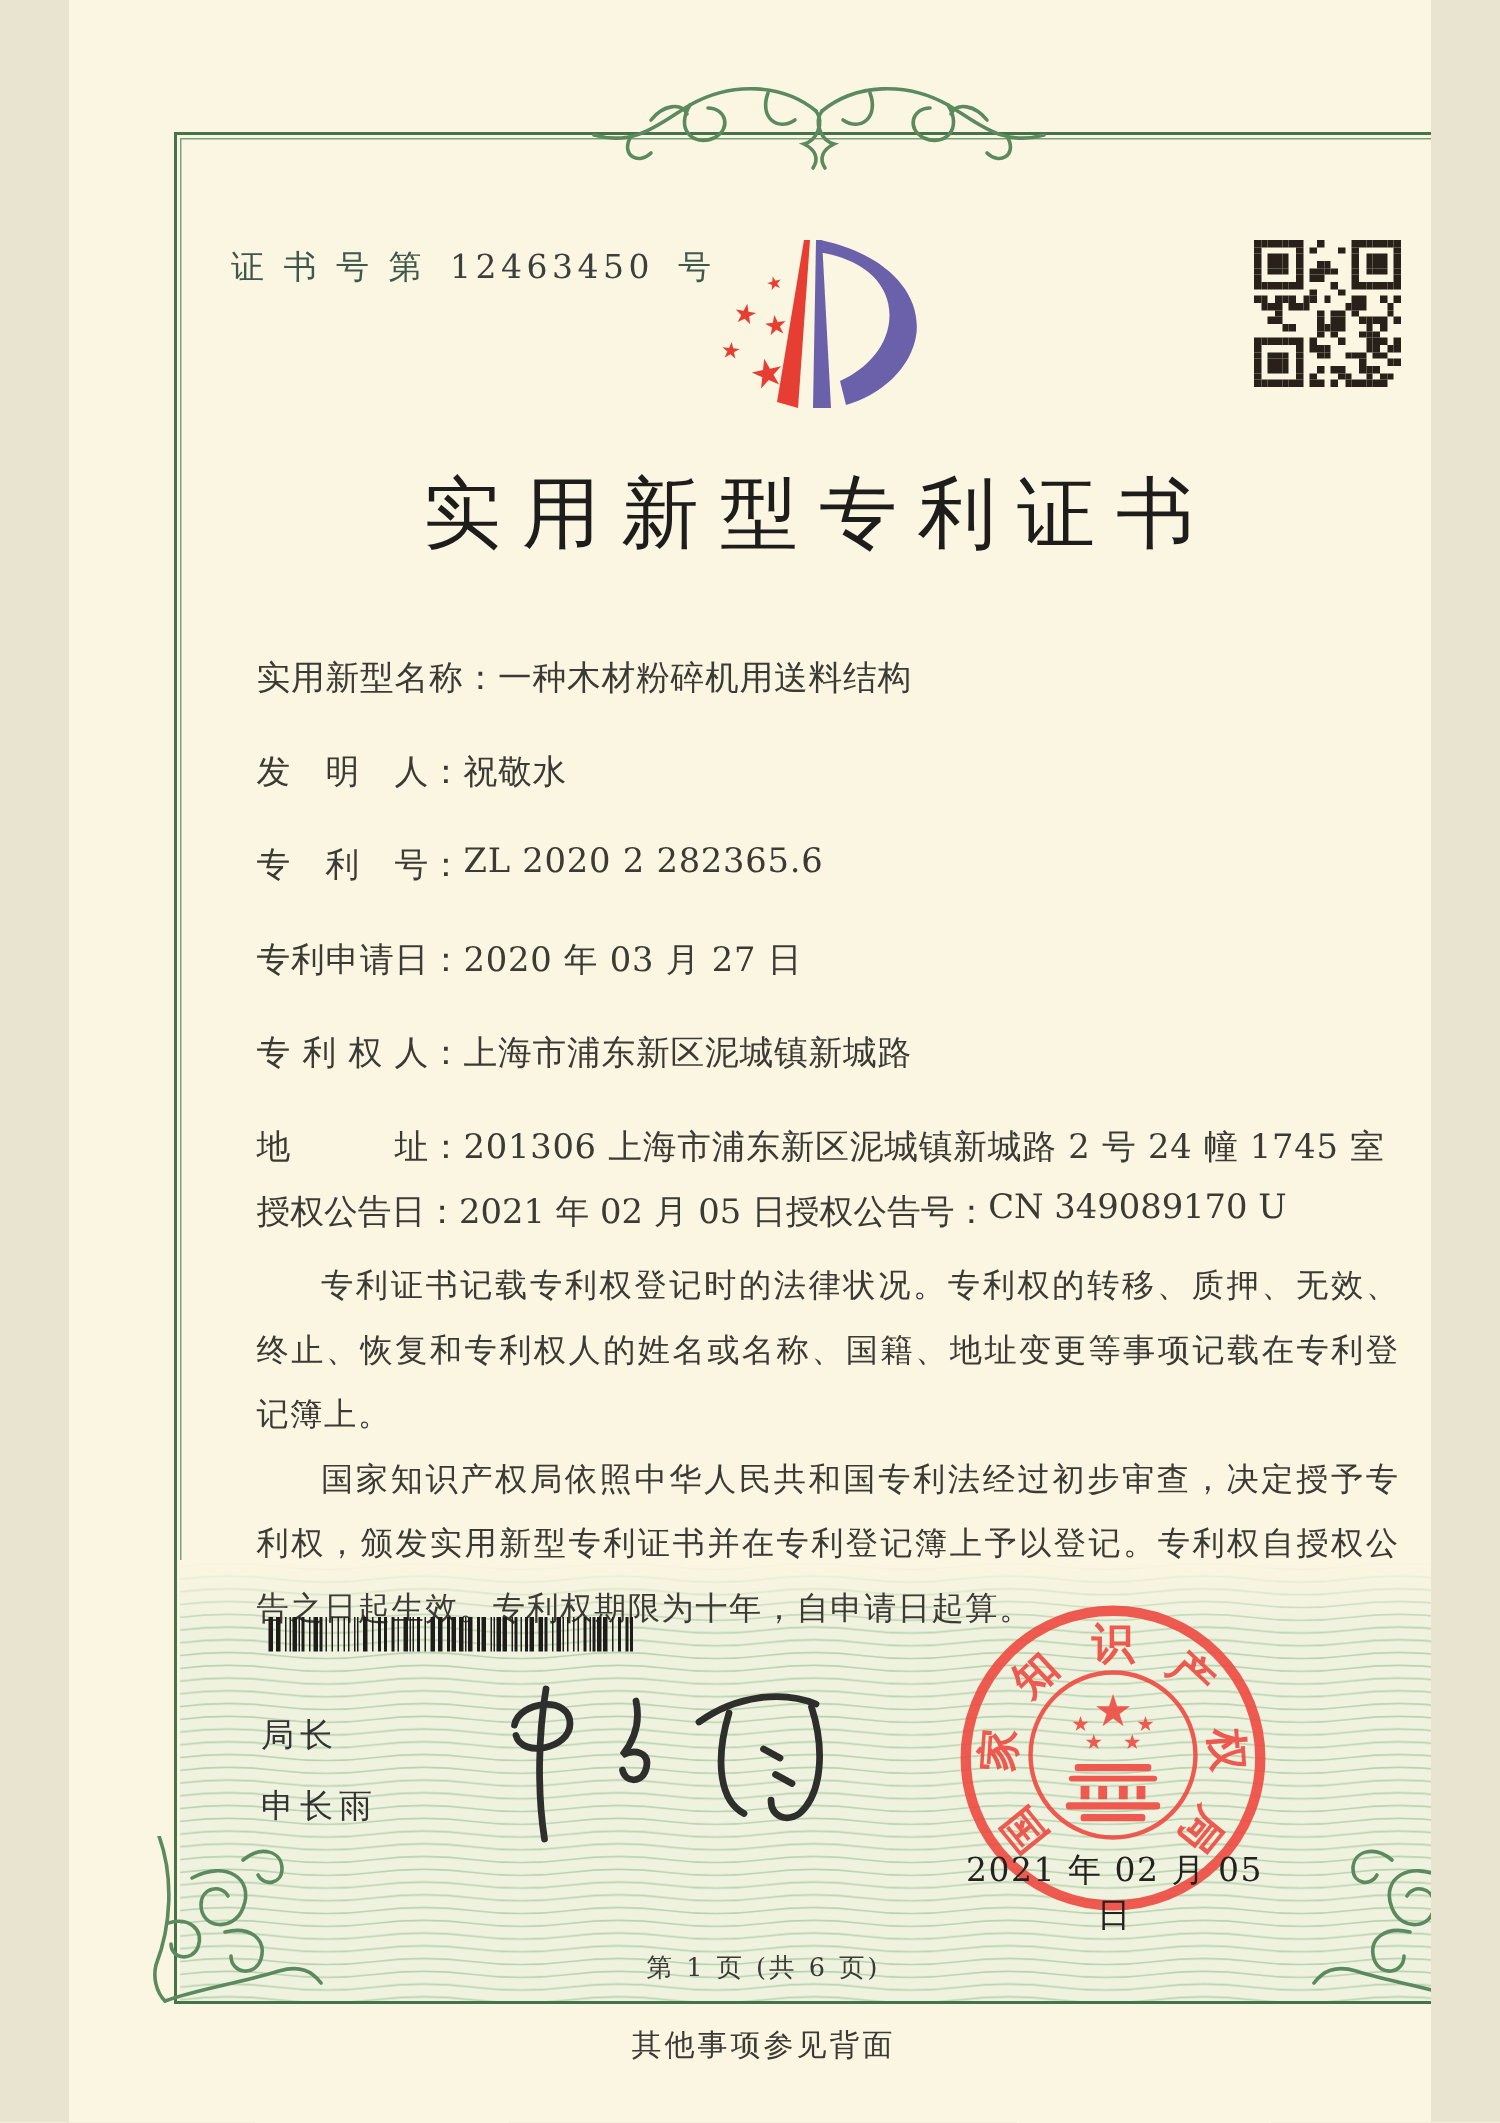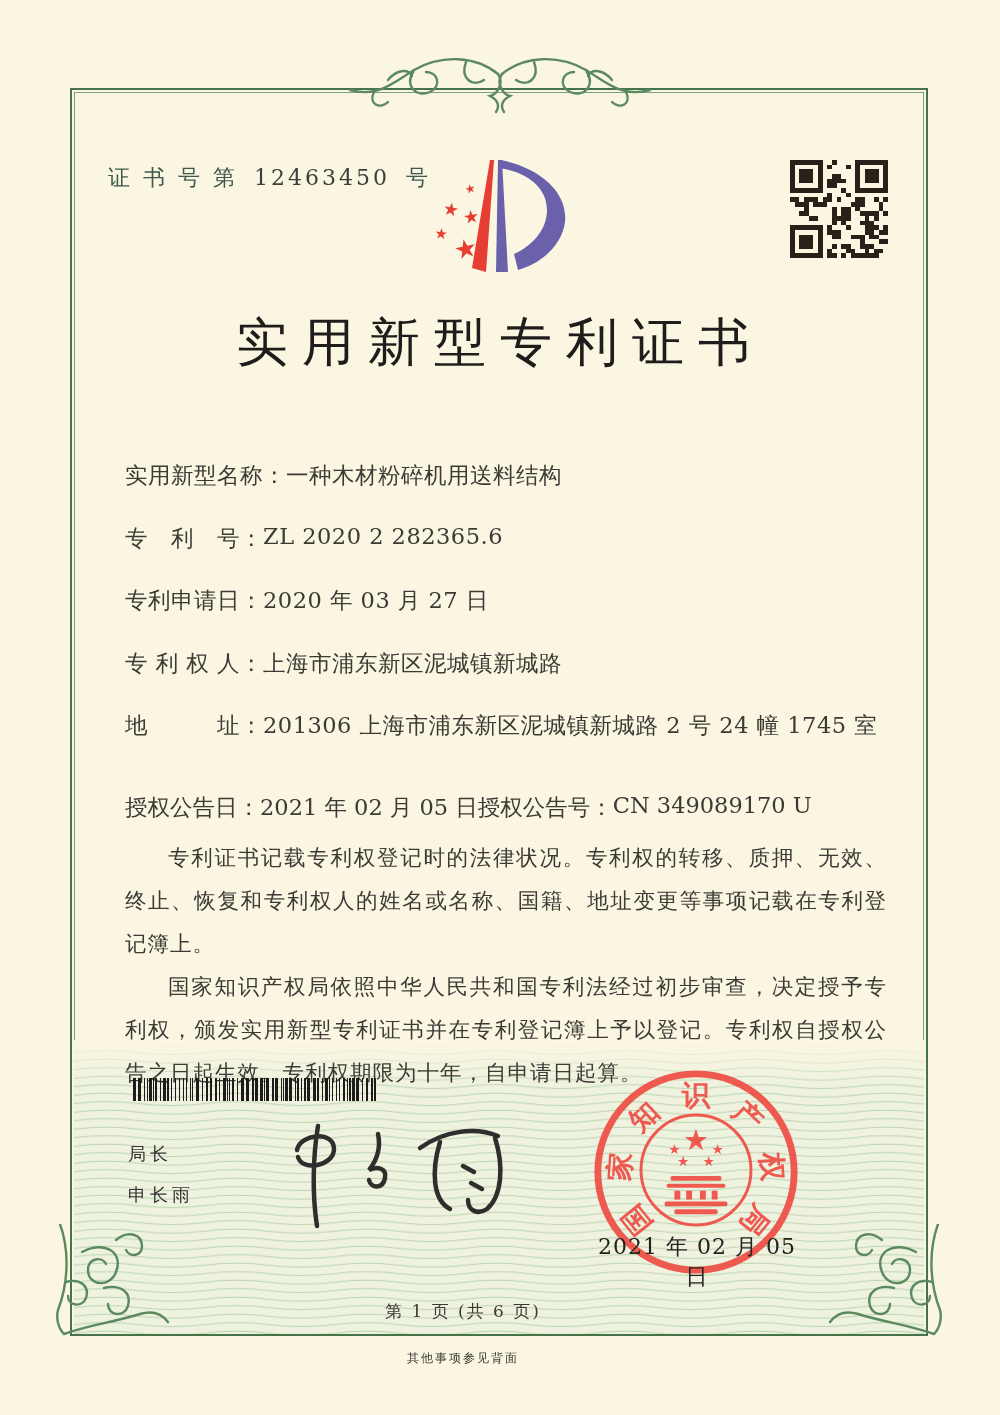--- a/index.html
+++ b/index.html
@@ -1,18 +1,18 @@
 <!DOCTYPE html>
 <html><head>
 <meta charset="utf-8">
 <style>
   html,body{margin:0;padding:0;}
   body{background:#e9e4d0;}
   .page{
-    position:relative; width:1000px; height:1415px; margin:0 auto;
+    position:relative; width:908px; height:1415px; margin:0 auto;
     background:#fbf6e2;
     font-family:"DejaVu Serif","Liberation Serif",serif;
     color:#3a3a36; overflow:hidden;
   }
   
   .frame{
     position:absolute; left:70px; top:88px; width:858px; height:1248px;
     border:2.5px solid #46734a; box-sizing:border-box;
   }
   .frame::before{
@@ -32,42 +32,42 @@
   .logo{ position:absolute; left:428px; top:148px; width:150px; height:140px; z-index:3;}
   .qr{ position:absolute; left:790px; top:160px; width:98px; height:98px; z-index:3; display:grid;}
   .qr div{ }
   .qr .on{ background:#282019; }
   .title{
     position:absolute; left:0; top:308px; width:1000px; text-align:center;
     font-size:52px; font-weight:400; letter-spacing:14px; color:#1e1d1b; z-index:3;
   }
   
   .fields{ position:absolute; left:125px; top:436px; width:770px; z-index:3;}
-  .frow{ display:flex; margin-bottom:31.5px; font-size:22.5px; letter-spacing:.5px; color:#3b3a35;margin-top:24px;}
+  .frow{ display:flex; margin-bottom:31.5px; font-size:22.5px; letter-spacing:.5px; color:#3b3a35;}
   .flabel{ min-width:133px; white-space:pre;}
   .fvalue{ white-space:pre;}
   .grant-row{ position:absolute; left:125px; top:792px; width:790px; display:flex; font-size:22.5px; color:#3b3a35; z-index:3;}
   .grant-right{ }
   
   .body-text{ position:absolute; left:125px; top:836px; width:762px; z-index:3;
     font-size:21.5px; line-height:43px; letter-spacing:1px; color:#3b3a35; text-align:justify;}
   .body-text p{ margin:0; text-indent:2em;}
   
   .barcode{ position:absolute; left:133px; top:1078px; width:246px; height:23px; z-index:3; display:flex;}
   .officer{ position:absolute; left:128px; top:1142px; z-index:3;
-    font-family:"DejaVu Sans","Liberation Sans",sans-serif; font-size:18px; color:#333;}
+    font-family:"DejaVu Sans","Liberation Sans",sans-serif; font-size:22px; color:#333;}
   .officer div{ margin-bottom:17px; letter-spacing:4px;}
   .signature{ position:absolute; left:272px; top:1112px; z-index:3;}
   .seal{ position:absolute; left:588px; top:1064px; width:216px; height:216px; z-index:4; opacity:.9;}
   .seal-date{ position:absolute; left:592px; top:1232px; width:210px; text-align:center;
     font-size:22px; letter-spacing:1px; color:#23221f; z-index:5;}
   .page-footer{ position:absolute; left:0; top:1300px; width:926px; text-align:center;
     font-size:17px; letter-spacing:2px; color:#3b3a35; z-index:3;}
   .back-note{ position:absolute; left:0; top:1350px; width:926px; text-align:center;
-    font-size:12px; letter-spacing:2px; color:#3b3a35;}
+    font-size:20px; letter-spacing:2px; color:#3b3a35;}
   svg .orn{ fill:none; stroke:#5b8a5f; stroke-width:2.4; stroke-linecap:round;}
 </style>
 </head>
 <body>
 
 <div class="page">
 
   <svg class="wave-band" width="850" height="294">
     <defs>
       <pattern id="wv" width="130" height="8.5" patternUnits="userSpaceOnUse">
@@ -573,20 +573,24 @@
       <div></div>
       <div></div>
     </div>
 
   <div class="title">实用新型专利证书</div>
 
   <div class="fields">
     <div class="frow">
       <span class="flabel">实用新型名称：</span>
       <span class="fvalue">一种木材粉碎机用送料结构</span>
+    </div>
+    <div class="frow">
+      <span class="flabel">发　明　人：</span>
+      <span class="fvalue">祝敬水</span>
     </div>
     <div class="frow">
       <span class="flabel">专　利　号：</span>
       <span class="fvalue">ZL 2020 2 282365.6</span>
     </div>
     <div class="frow">
       <span class="flabel">专利申请日：</span>
       <span class="fvalue">2020 年 03 月 27 日</span>
     </div>
     <div class="frow">

